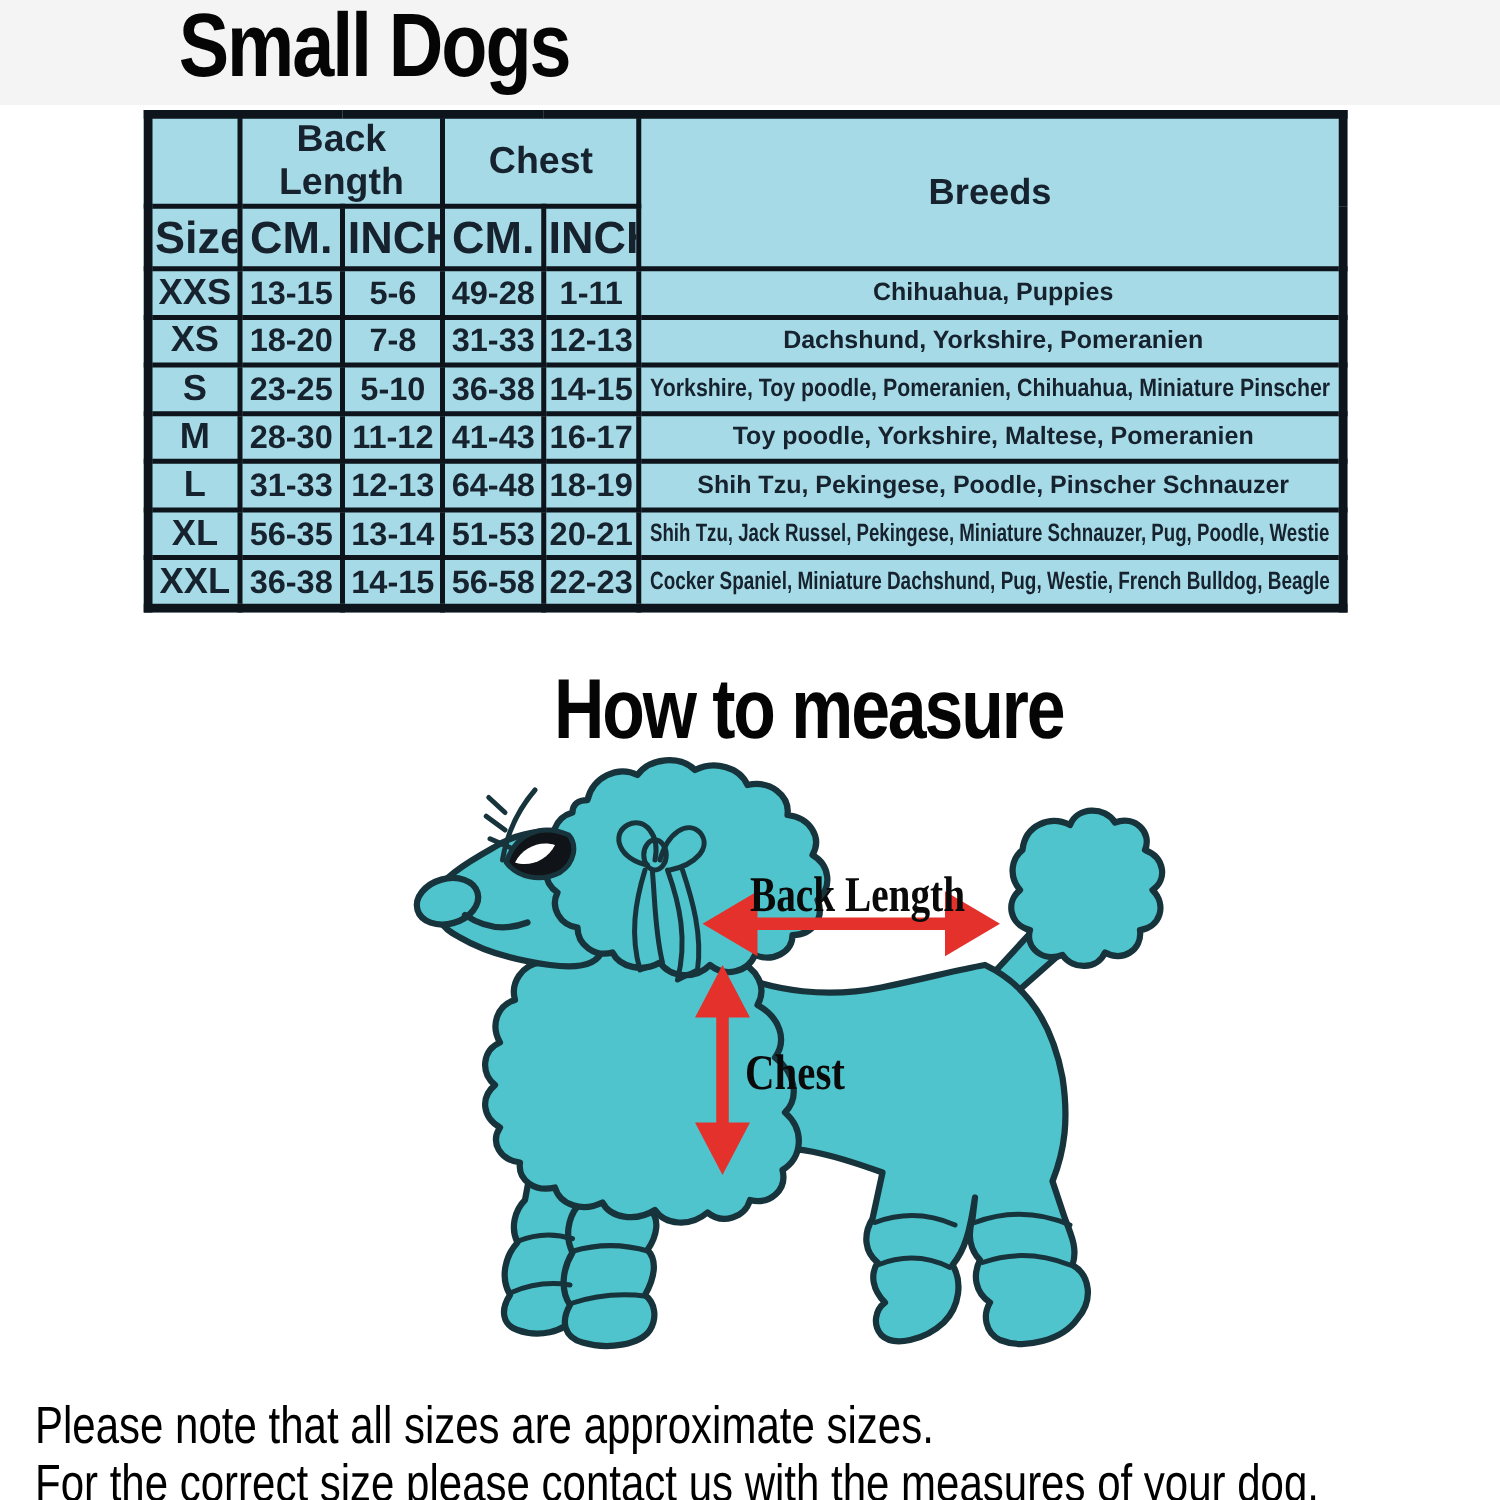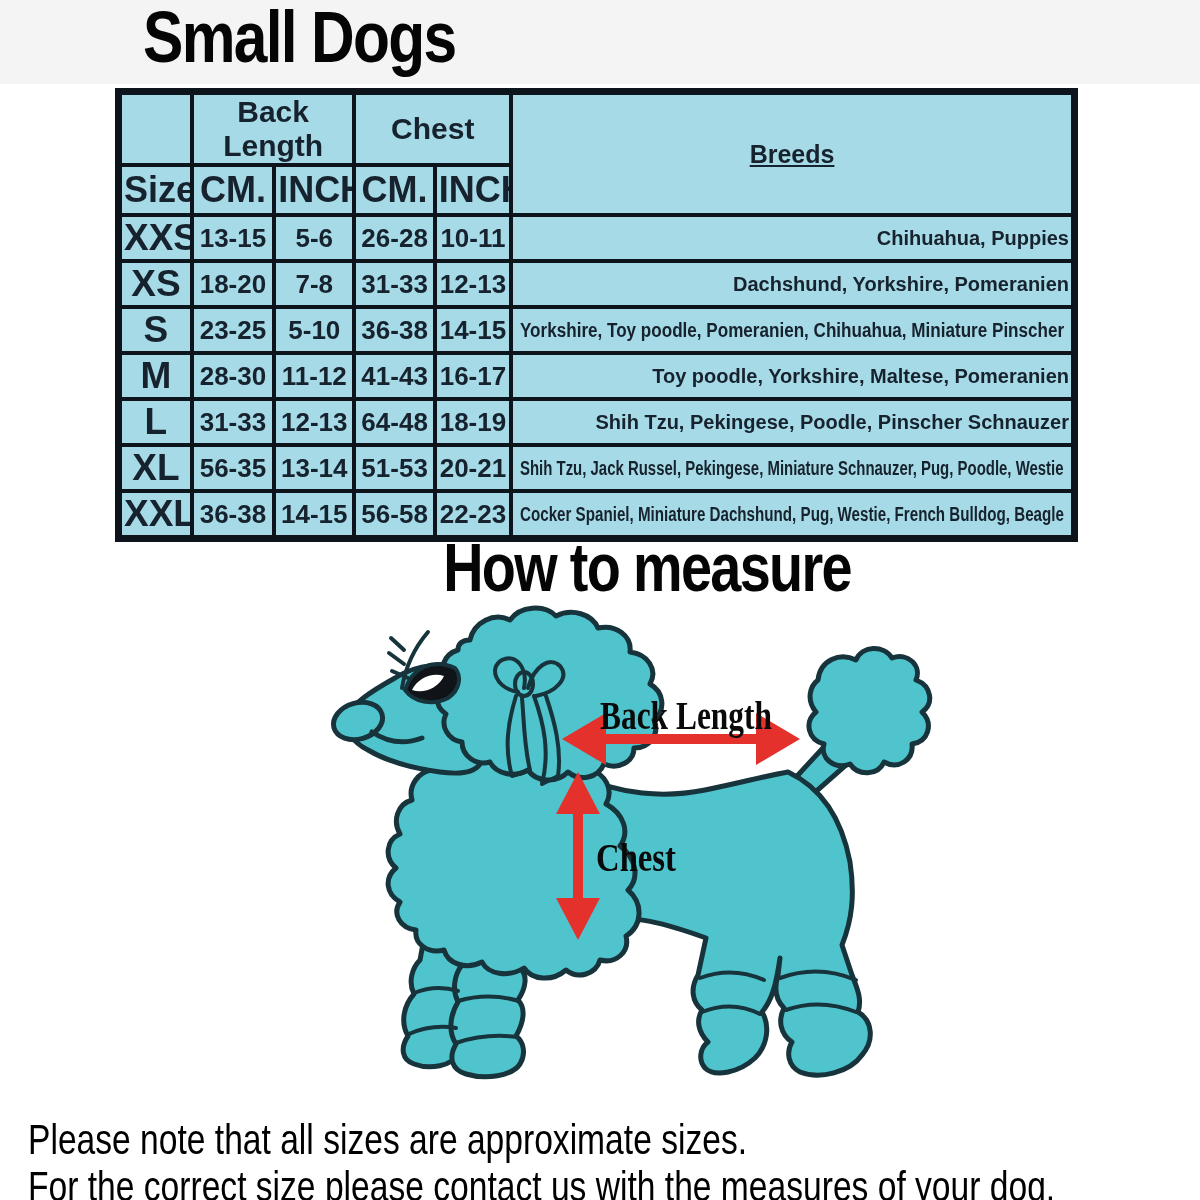--- a/index.html
+++ b/index.html
@@ -20,25 +20,25 @@
     border-collapse:collapse; table-layout:fixed;
     background:#a6dae6; border:7px solid #0d141c;
   }
   .size-table th, .size-table td {
     border:4px solid #0d141c; padding:0 2px; text-align:center; vertical-align:middle;
     overflow:hidden; color:#16222e;
   }
   .hrow1 { height:44px; }
   .hrow2 { height:50px; }
   .group-h { font-size:30px; font-weight:700; }
-  .breeds-h { font-size:25px; font-weight:700;text-decoration:underline; }
+  .breeds-h { font-size:29px; font-weight:700; }
   .red-h   { font-size:36px; font-weight:700; color:#cb2f3f; }
-  td.col-size   { font-size:37px; font-weight:700; }
+  td.col-size   { font-size:29px; font-weight:700; }
   td.col-back_cm, td.col-back_inch, td.col-chest_cm, td.col-chest_inch { font-size:26px; font-weight:700; }
-  td.col-breeds { font-size:20px; font-weight:600; text-align:right; padding-left:7px; }
+  td.col-breeds { font-size:20px; font-weight:600; text-align:center; padding-left:7px; }
   .cellfit { display:inline-block; white-space:nowrap; transform-origin:left center; }
 
   .measure-title {
     position:absolute; left:92px; top:528px; width:1110px; margin:0; text-align:center;
     font-size:68px; font-weight:800; letter-spacing:-2px; color:#050505;
     transform:scaleX(0.82); transform-origin:center top; white-space:nowrap;
   }
 
   .dog-svg { position:absolute; left:300px; top:595px; }
 
@@ -78,22 +78,22 @@
         <th class="red-h">INCH.</th>
         <th class="red-h">CM.</th>
         <th class="red-h">INCH.</th>
       </tr>
     </thead>
     <tbody>
         <tr>
           <td class="col-size"><span class="cellfit">XXS</span></td>
           <td class="col-back_cm"><span class="cellfit">13-15</span></td>
           <td class="col-back_inch"><span class="cellfit">5-6</span></td>
-          <td class="col-chest_cm"><span class="cellfit">26-28</span></td>
-          <td class="col-chest_inch"><span class="cellfit">10-11</span></td>
+          <td class="col-chest_cm"><span class="cellfit">49-28</span></td>
+          <td class="col-chest_inch"><span class="cellfit">1-11</span></td>
           <td class="col-breeds"><span class="cellfit">Chihuahua, Puppies</span></td>
         </tr>
         <tr>
           <td class="col-size"><span class="cellfit">XS</span></td>
           <td class="col-back_cm"><span class="cellfit">18-20</span></td>
           <td class="col-back_inch"><span class="cellfit">7-8</span></td>
           <td class="col-chest_cm"><span class="cellfit">31-33</span></td>
           <td class="col-chest_inch"><span class="cellfit">12-13</span></td>
           <td class="col-breeds"><span class="cellfit">Dachshund, Yorkshire, Pomeranien</span></td>
         </tr>

